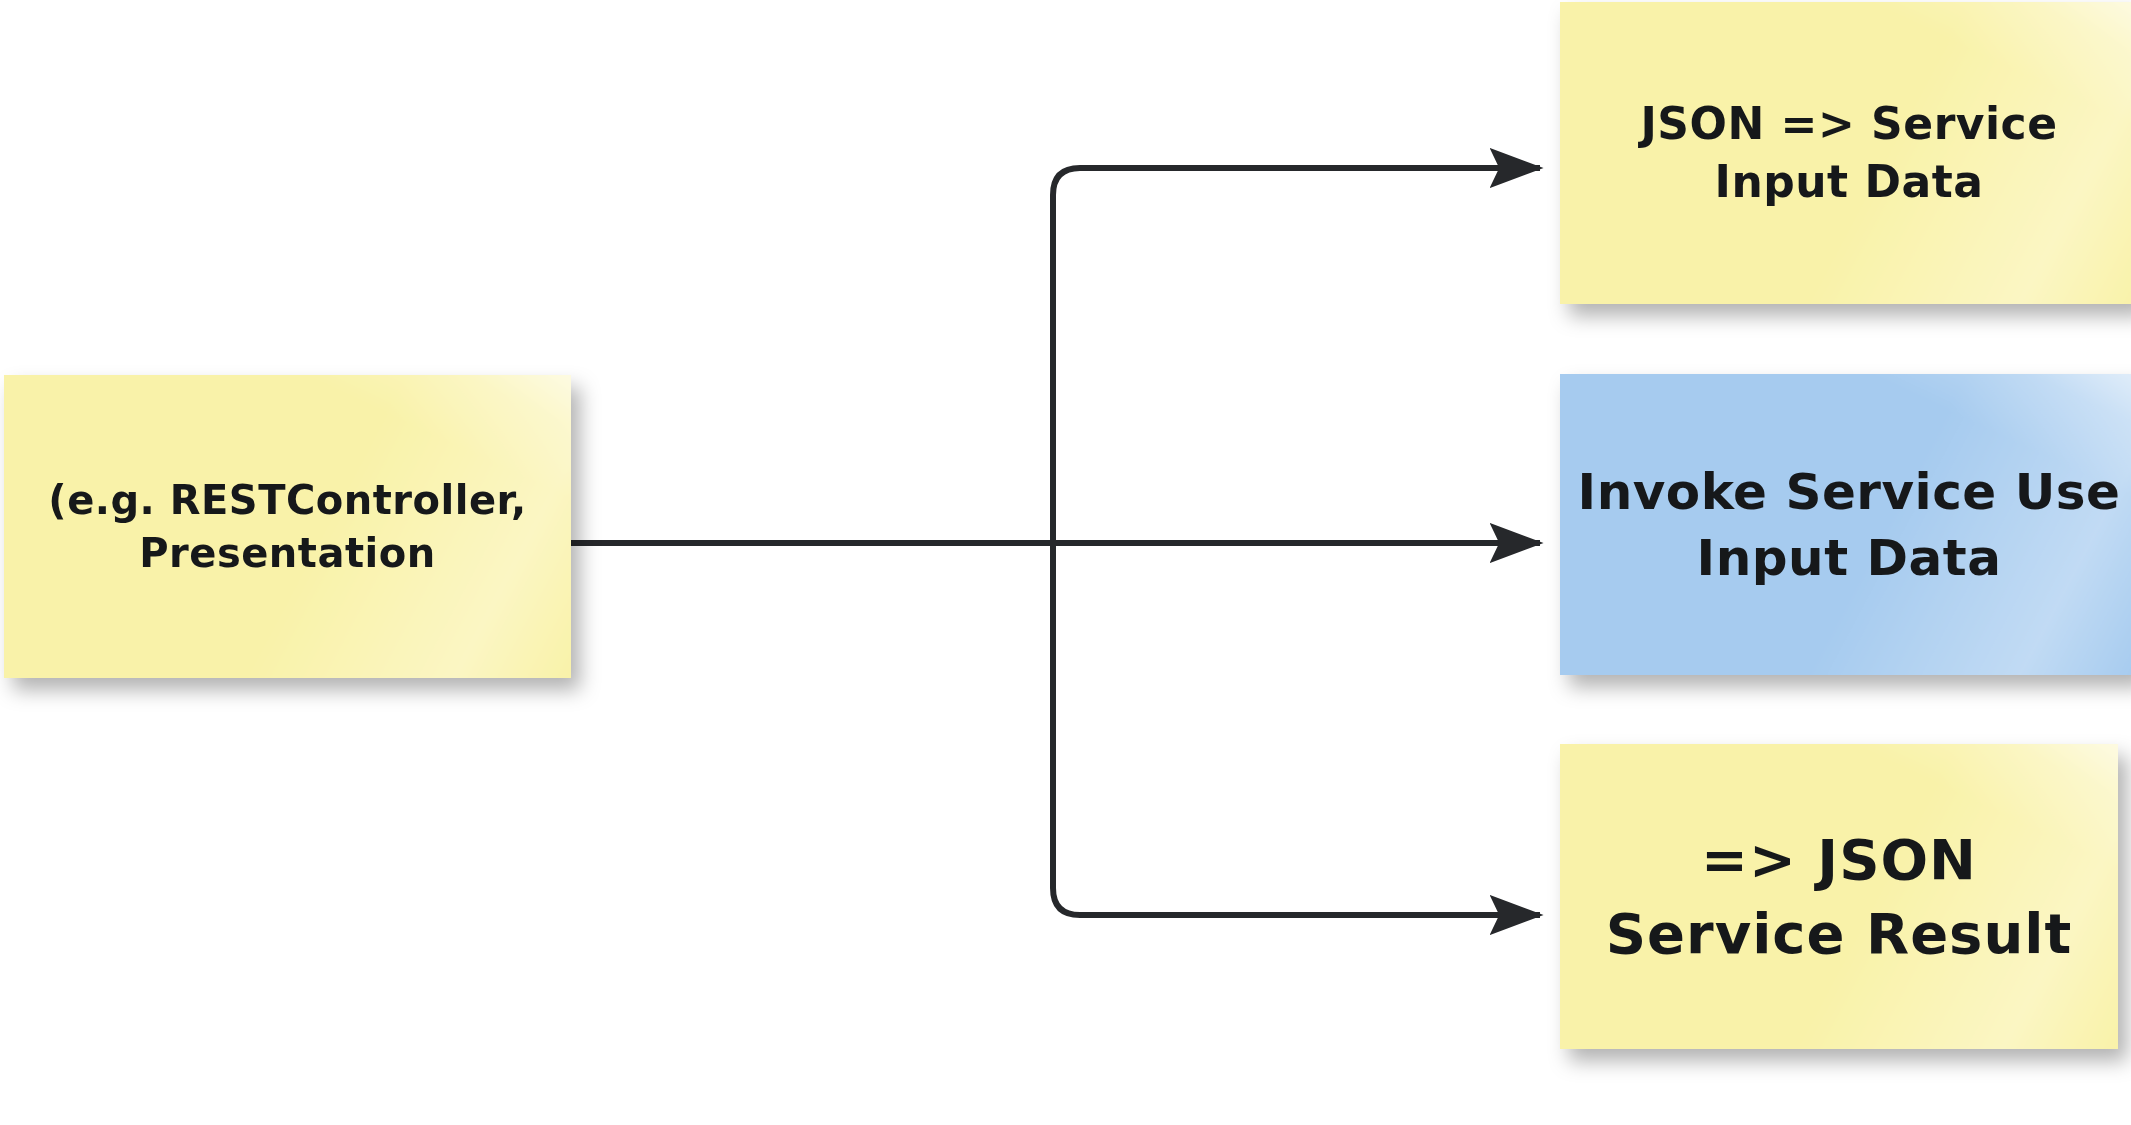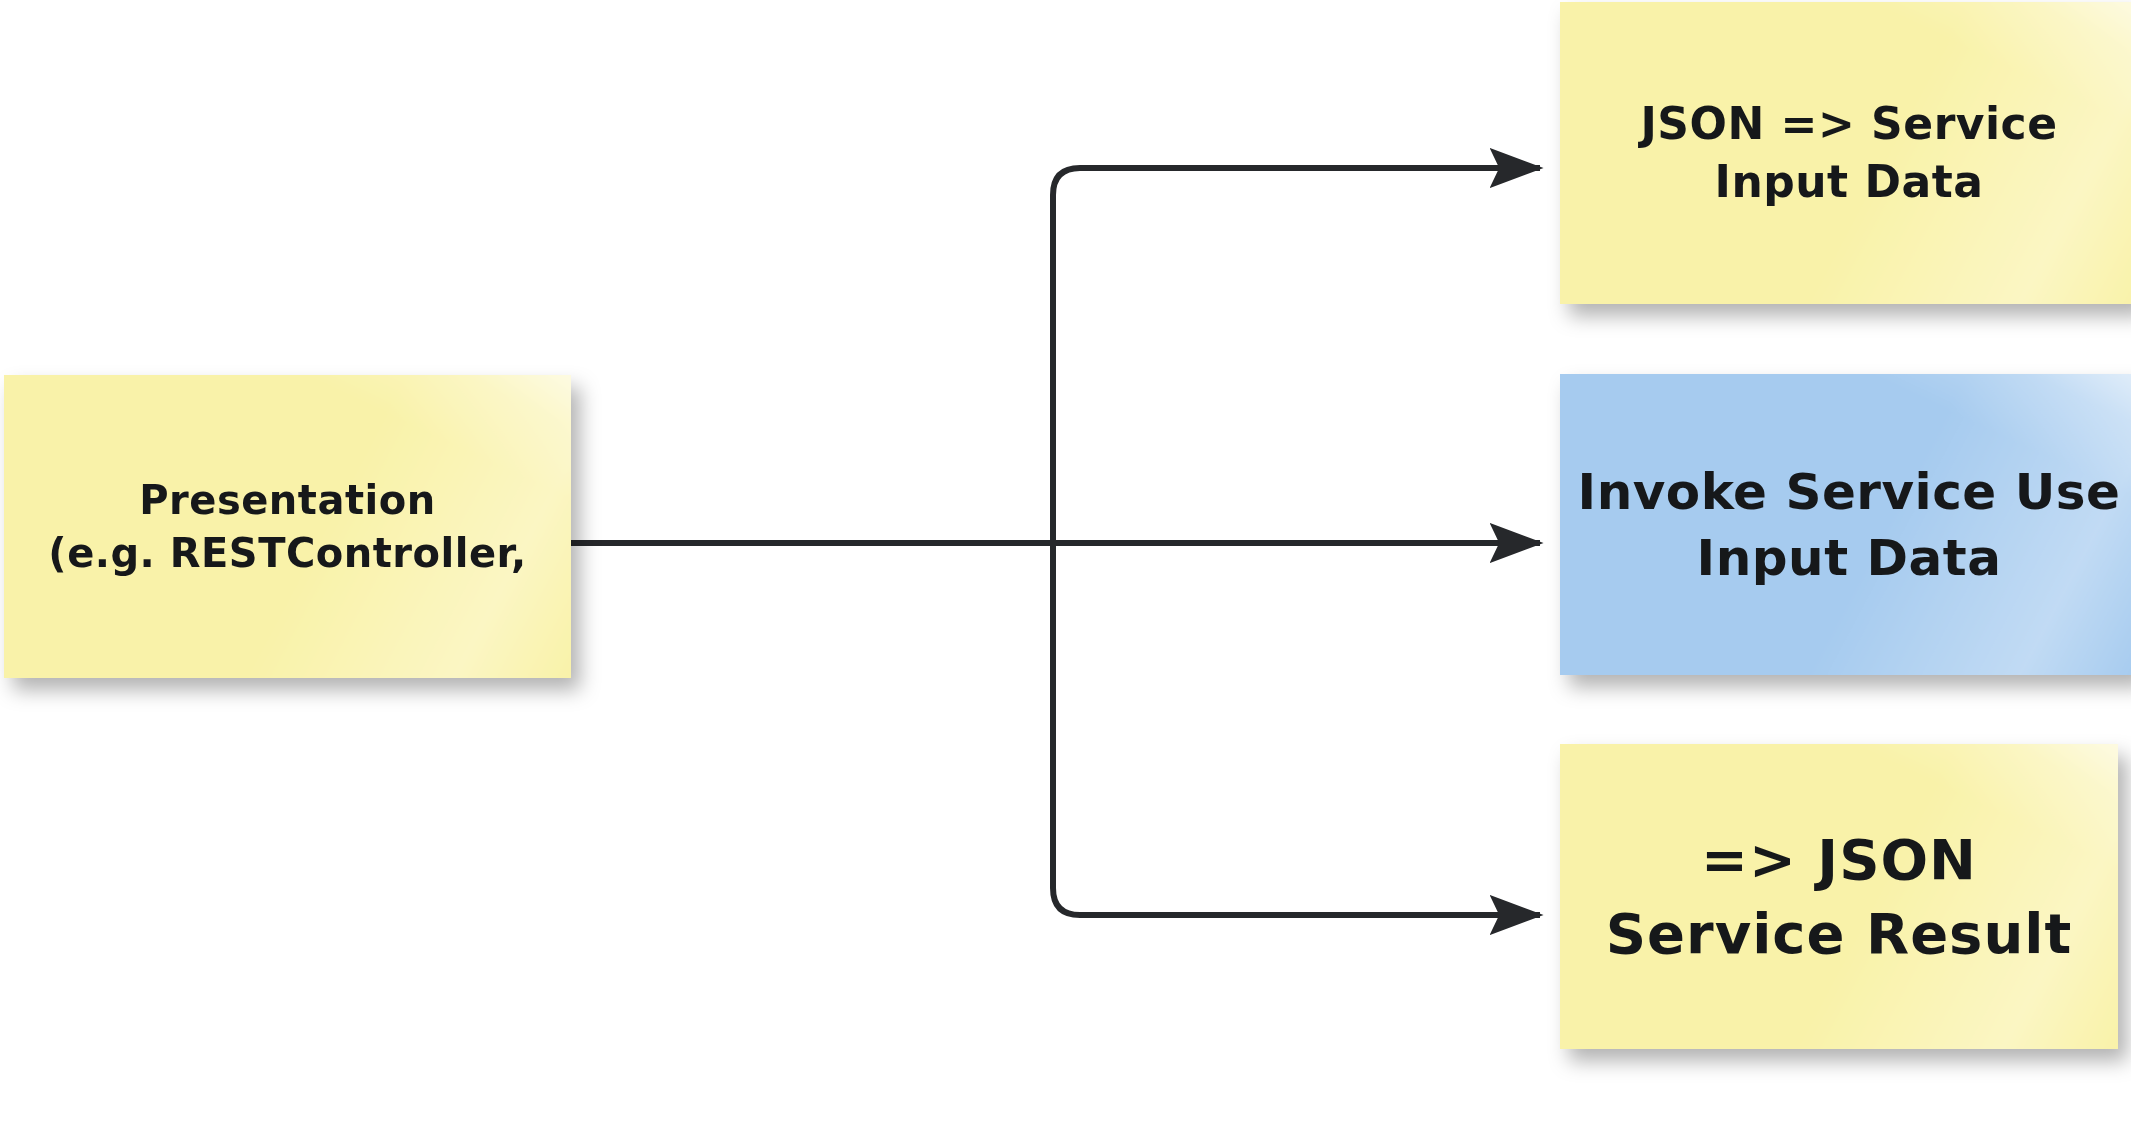--- a/index.html
+++ b/index.html
@@ -106,22 +106,22 @@
     <path d="M 1053,543 L 1053,195 Q 1053,168 1080,168 L 1540,168" fill="none" stroke="#26282b" stroke-width="6" stroke-linecap="butt" stroke-linejoin="round" marker-end="url(#arrowhead)"></path>
 
     <path d="M 1053,543 L 1540,543" fill="none" stroke="#26282b" stroke-width="6" stroke-linecap="butt" marker-end="url(#arrowhead)"></path>
 
     <path d="M 1053,543 L 1053,888 Q 1053,915 1080,915 L 1540,915" fill="none" stroke="#26282b" stroke-width="6" stroke-linecap="butt" stroke-linejoin="round" marker-end="url(#arrowhead)"></path>
   </svg>
 
   <div id="note-presentation" class="note note-yellow">
     <span class="sheen"></span>
     <div class="lines">
+      <span class="line">(e.g. RESTController,</span>
       <span class="line">Presentation</span>
-      <span class="line">(e.g. RESTController,</span>
     </div>
   </div>
 
   <div id="note-json-in" class="note note-yellow">
     <span class="sheen"></span>
     <div class="lines">
       <span class="line">JSON =&gt; Service</span>
       <span class="line">Input Data</span>
     </div>
   </div>

